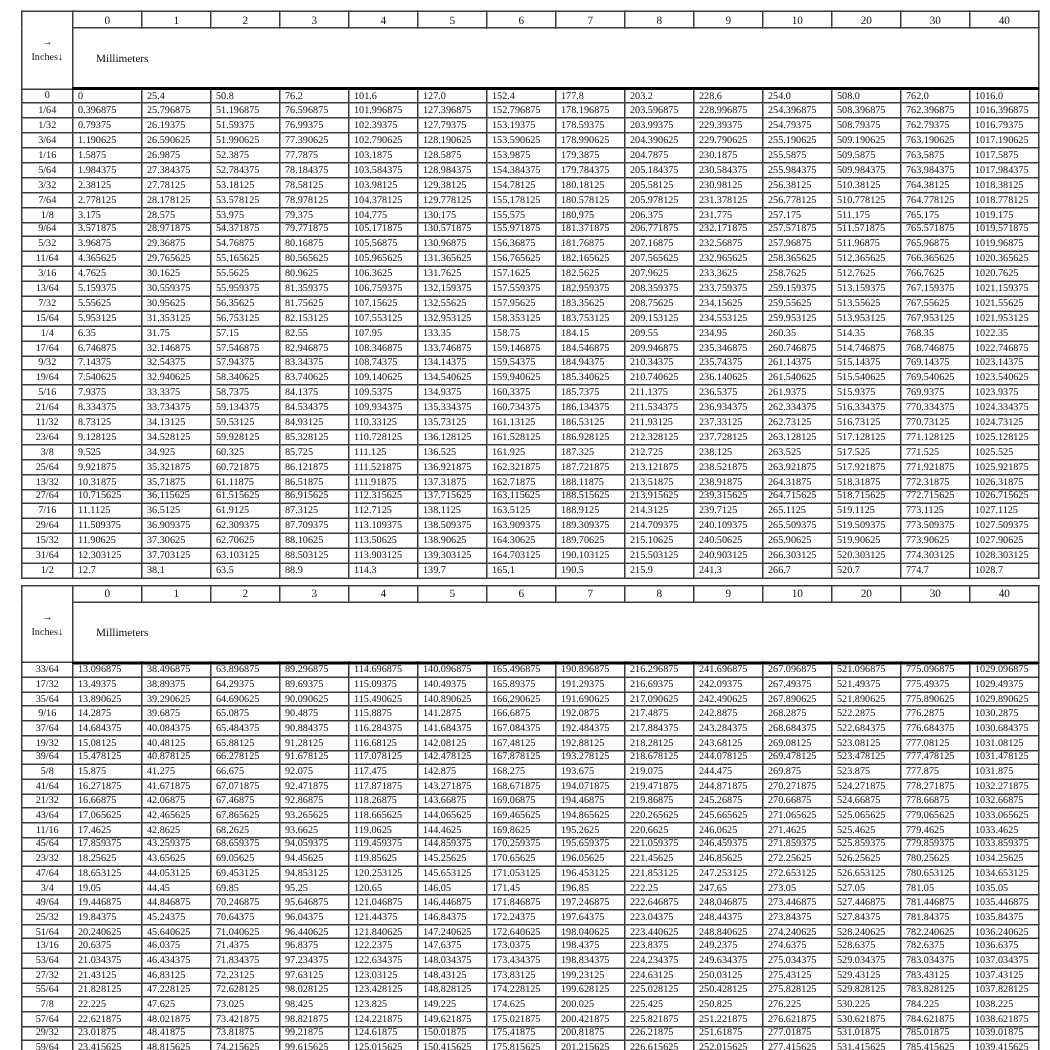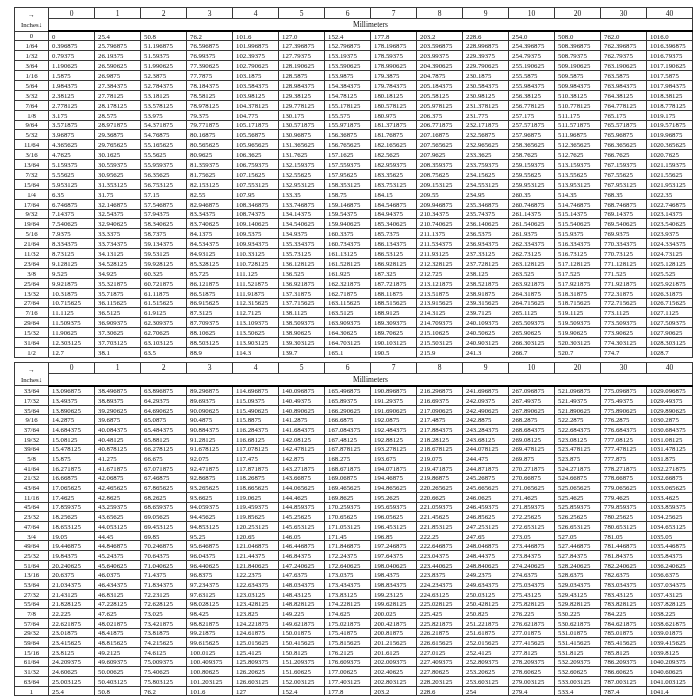--- a/index.html
+++ b/index.html
@@ -5,21 +5,21 @@
   html,body{margin:0;padding:0;background:#ffffff;width:700px;height:700px;overflow:hidden;}
   .page{position:absolute;top:7px;left:14px;width:679px;}
   table{border-collapse:collapse;table-layout:fixed;width:679px;
         font-family:"Liberation Serif", "DejaVu Serif", serif;color:#101010;
         border:1.6px solid #000;}
   table + table{margin-top:4px;}
   col.c-in{width:34px;}
   th,td{border:0.8px solid #3a3a3a;font-weight:normal;overflow:hidden;white-space:nowrap;vertical-align:middle;}
   tr.hdr-row{height:11px;}
   th.colhead{font-size:7.5px;text-align:center;padding:0;}
-  th.mmhead{height:9px;font-size:7.5px;text-align:center;padding:1px;border-bottom:2px solid #000;}
+  th.mmhead{height:9px;font-size:7.5px;text-align:left;padding:15px;border-bottom:2px solid #000;}
   th.corner{font-size:6.8px;text-align:center;line-height:9px;padding:0;}
   th.corner .arrow{line-height:10px;}
   td.frac{text-align:center;font-size:6.8px;padding:0;}
   td.val{text-align:left;font-size:6.8px;padding:0 0 0 3px;}
   #t1 tbody tr{height:9.9px;}
   #t2 tbody tr{height:9.7px;}
 </style>
 </head>
 <body>
 

